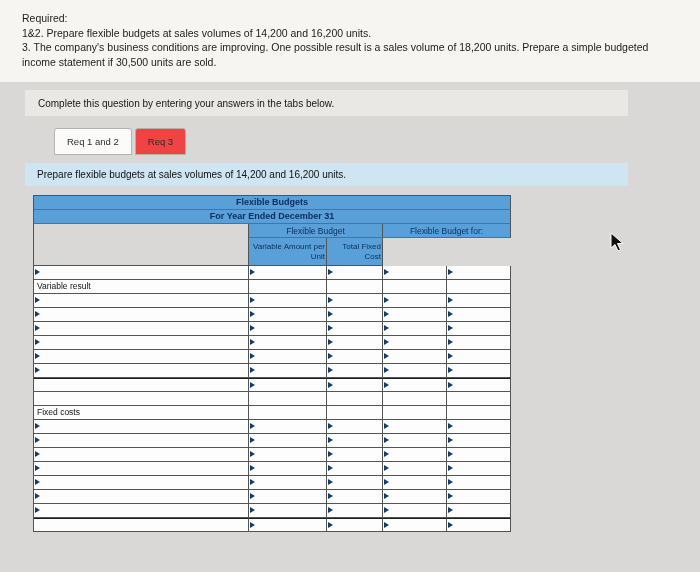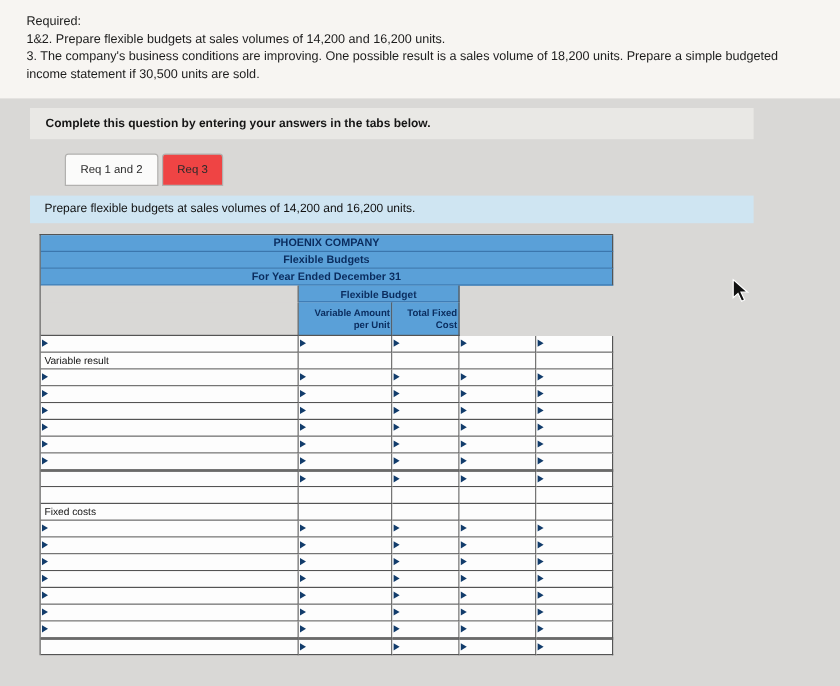--- a/index.html
+++ b/index.html
@@ -22,21 +22,21 @@
     font-size:10.5px; color:#1c1c1c; line-height:1.4;
   }
   .bold { font-weight:normal; }
   .panel {
     position:absolute; left:0; top:82px; width:700px; height:490px;
     background:#d9d8d6;
   }
   .banner {
     position:absolute; left:25px; top:8px; width:603px; height:26px;
     background:#e9e8e5; display:flex; align-items:center; padding-left:13px;
-    font-weight:bold; font-size:10px; color:#161616;
+    font-weight:normal; font-size:10px; color:#161616;
   }
   .tabs { position:absolute; left:30px; top:46px; display:flex; gap:3px;margin-left:24px; }
   .tab {
     height:27px; display:flex; align-items:center; padding:0 12px;
     font-size:9.5px; color:#2a2a2a; background:#ef4444;
     border:1px solid #b2b1af; border-radius:3px 3px 0 0; cursor:pointer;
   }
   .tab.active { background:#fbfbfa; }
   .blue-bar {
     position:absolute; left:25px; top:81px; width:603px; height:23px;
@@ -48,21 +48,21 @@
     border-left:1px solid var(--line); border-top:1px solid var(--line);
   }
   .title-row {
     width:477px; height:14px; background:var(--blue); color:var(--navy);
     font-size:9px; font-weight:bold; text-align:center; line-height:13px;
     border-bottom:1px solid #3b76ad; border-right:1px solid var(--line);
   }
   .hdr-row { display:flex; width:477px; }
   .corner { background:#d9d8d6; border-right:1px solid var(--line); }
   .gcell, .hcell {
-    background:var(--blue); color:var(--navy); font-weight:bold;
+    background:var(--blue); color:var(--navy); font-weight:normal;
     display:flex; align-items:center; justify-content:center; text-align:center;
     border-right:1px solid var(--line);
   }
   .group-row .corner, .group-row .gcell { height:14px; }
   .gcell { font-size:8.5px; border-bottom:1px solid #3b76ad; }
   .colhdr-row .corner, .hcell { height:28px; border-bottom:1px solid var(--line); }
   .hcell { font-size:8px; line-height:1.2; padding:1px;text-align:right; }
   .g1 { width:134px; } .g2 { width:128px; }
   .c1 { width:215px; } .c2 { width:78px; } .c3 { width:56px; } .c4 { width:64px; } .c5 { width:64px; }
   .trow { display:flex; width:477px; }
@@ -105,27 +105,27 @@
   <div class="tabs">
     <div class="tab active">Req 1 and 2</div>
     <div class="tab">Req 3</div>
   </div>
 
   <div class="blue-bar">
     <span>Prepare flexible budgets at sales volumes of 14,200 and 16,200 units.</span>
   </div>
 
   <div class="sheet">
-    <div class="title-row">PHOENIX COMPANY</div>
     <div class="title-row">Flexible Budgets</div>
     <div class="title-row">For Year Ended December 31</div>
 
     <div class="hdr-row group-row">
       <div class="corner c1"></div>
       <div class="gcell g1">Flexible Budget</div>
+      <div class="gcell g2">Flexible Budget for:</div>
     </div>
 
     <div class="hdr-row colhdr-row">
       <div class="corner c1"></div>
       <div class="hcell c2">Variable Amount per Unit</div>
       <div class="hcell c3">Total Fixed Cost</div>
     </div>
 
     <div>
         <div class="trow input">

